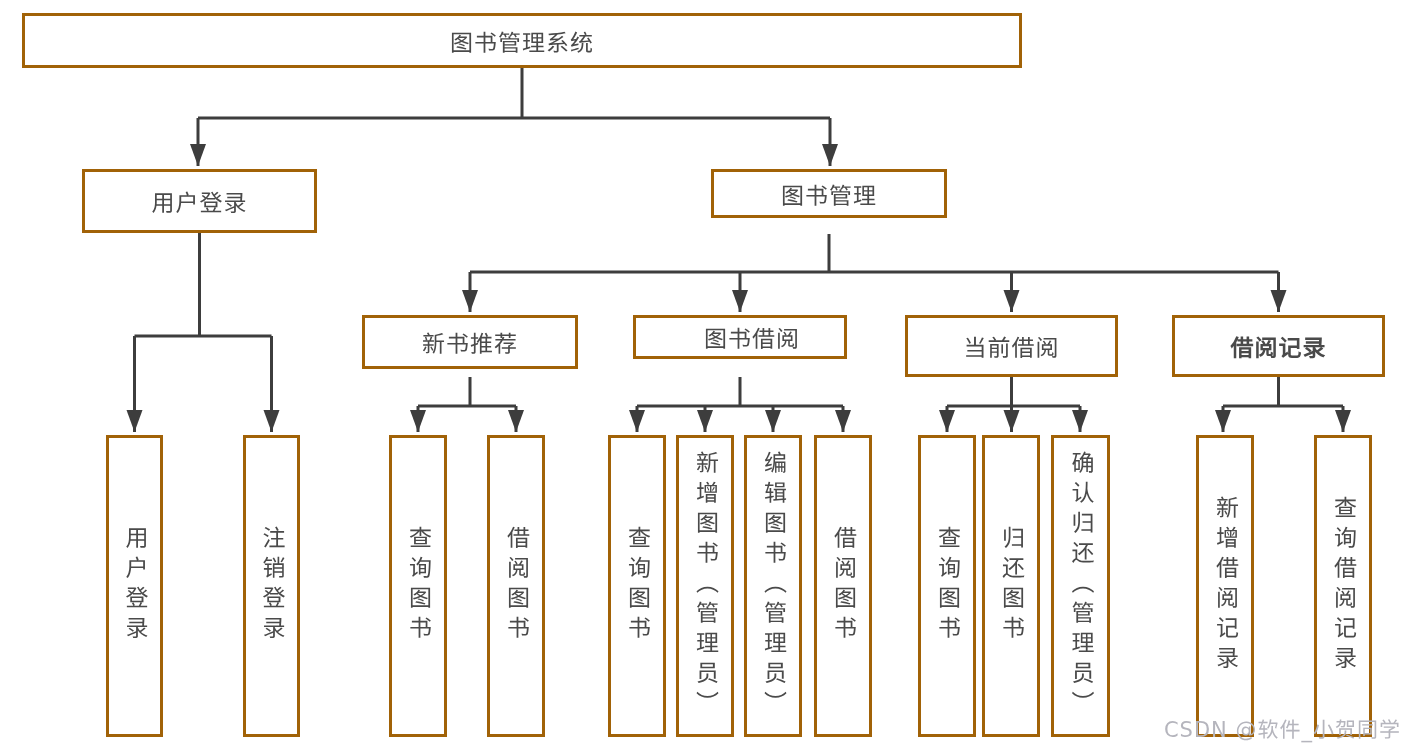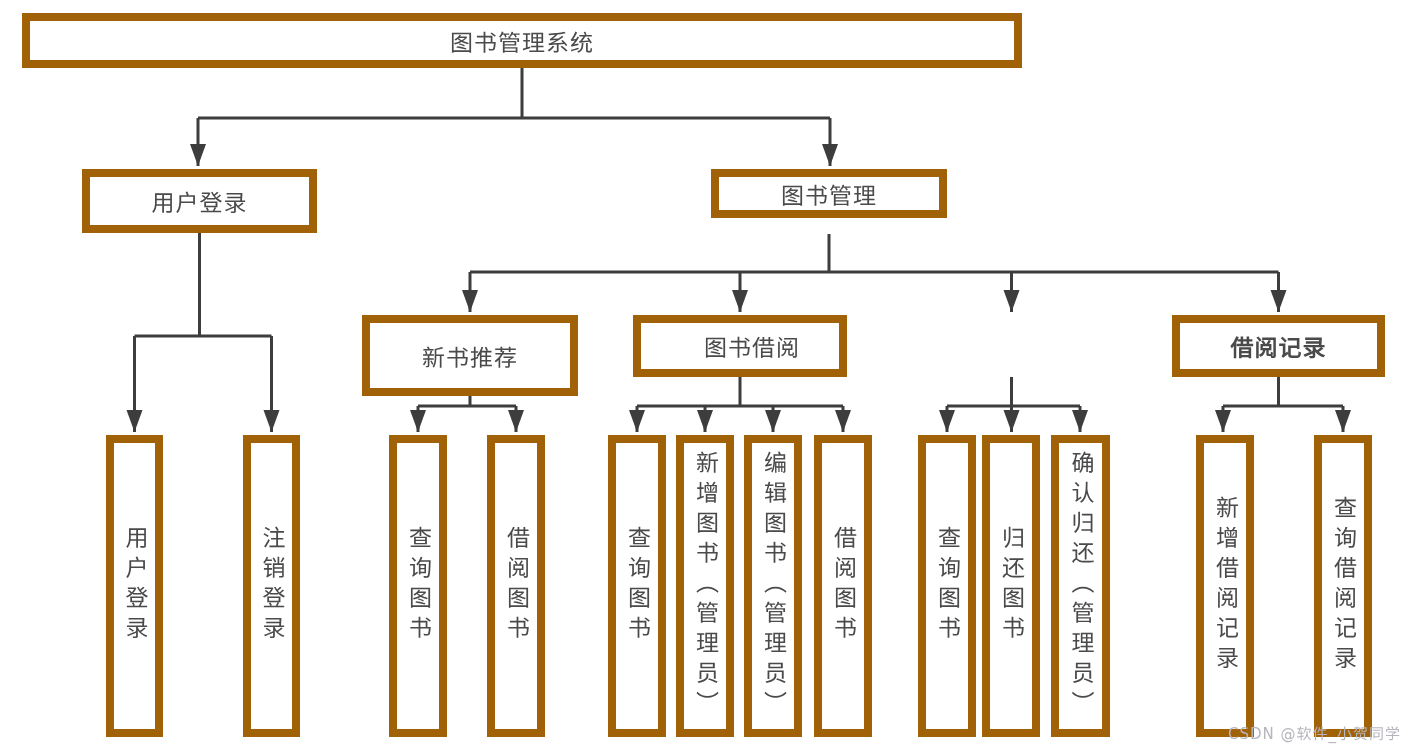--- a/index.html
+++ b/index.html
@@ -23,21 +23,21 @@
     height: 747px;
   }
   .link {
     stroke: #3d3d3d;
     stroke-width: 3;
     fill: none;
   }
   .node {
     position: absolute;
     box-sizing: border-box;
-    border: 8px solid #a16207;
+    border: 3px solid #a16207;
     background: #ffffff;
     display: flex;
     align-items: center;
     justify-content: center;
     color: #4a4a4a;
     text-align: center;
   }
   .node.h {
     font-size: 23px;
     letter-spacing: 1px;
@@ -47,21 +47,21 @@
     writing-mode: vertical-rl;
     text-orientation: mixed;
     font-size: 23px;
     letter-spacing: 7px;
     line-height: 1;
   }
   .watermark {
     position: absolute;
     right: 4px;
     bottom: 4px;
-    font-size: 15px;
+    font-size: 21px;
     letter-spacing: 1px;
     color: #b5b5bd;
     white-space: nowrap;
     pointer-events: none;
   }
 </style>
 </head>
 <body>
 
 <div class="stage">
@@ -112,25 +112,28 @@
     <span>图书管理系统</span>
   </div>
 
   <div class="node h" style="left:82px; top:169px; width:235px; height:64px;">
     <span>用户登录</span>
   </div>
   <div class="node h" style="left:711px; top:169px; width:236px; height:49px;">
     <span>图书管理</span>
   </div>
 
-  <div class="node h" style="left:362px; top:315px; width:216px; height:81px;">
+  <div class="node h" style="left:362px; top:315px; width:216px; height:54px;">
     <span>新书推荐</span>
   </div>
-  <div class="node h" style="left:633px; top:315px; width:214px; height:62px;padding-left:24px;">
+  <div class="node h" style="left:633px; top:315px; width:214px; height:44px;padding-left:24px;">
     <span>图书借阅</span>
+  </div>
+  <div class="node h" style="left:905px; top:315px; width:213px; height:62px;">
+    <span>当前借阅</span>
   </div>
   <div class="node h" style="left:1172px; top:315px; width:213px; height:62px;font-weight:bold;">
     <span>借阅记录</span>
   </div>
 
   <div class="node v" style="left:106px; top:435px; width:57px; height:302px;">
     <span>用户登录</span>
   </div>
   <div class="node v" style="left:243px; top:435px; width:57px; height:302px;">
     <span>注销登录</span>

